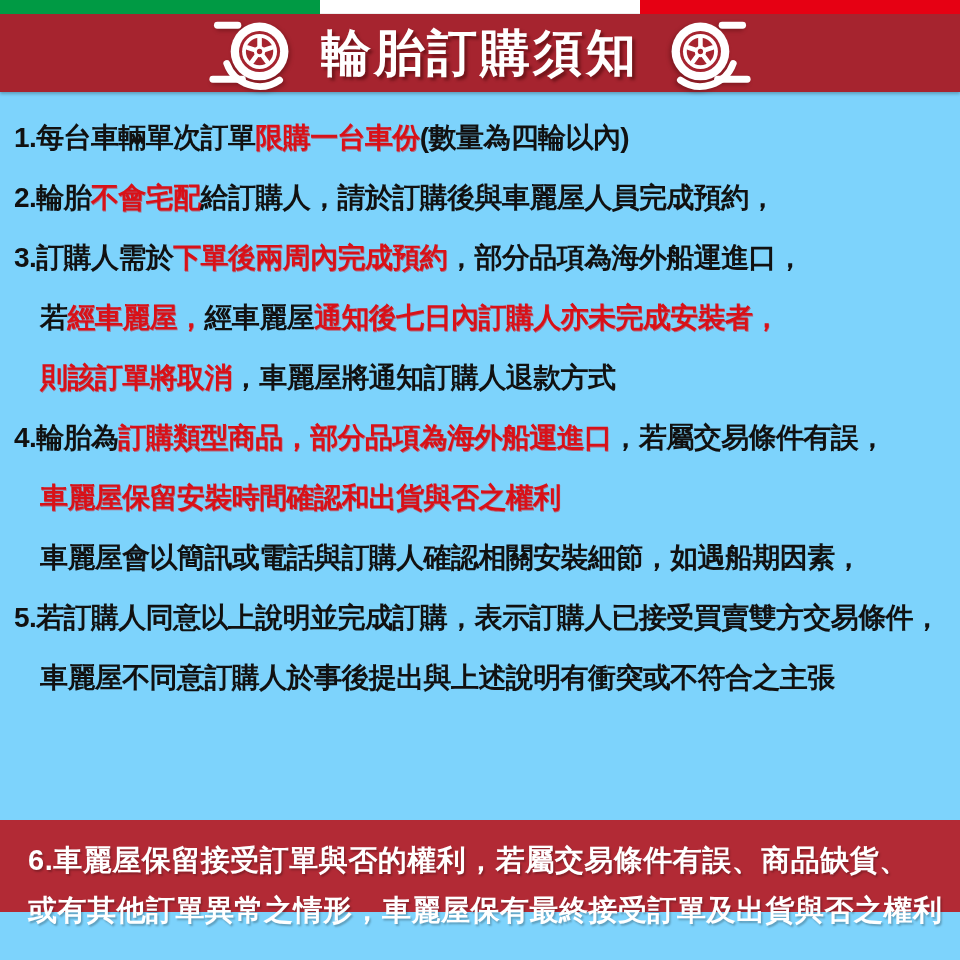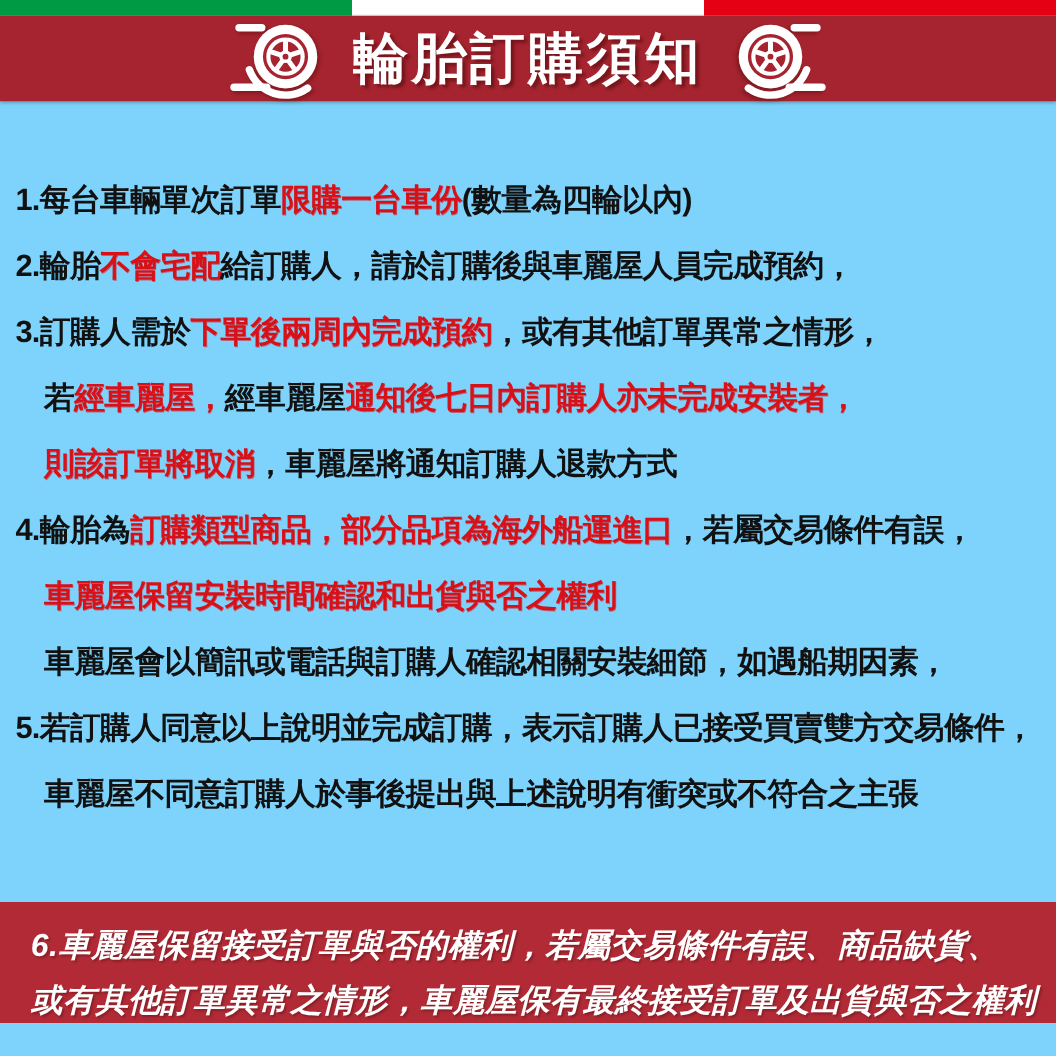--- a/index.html
+++ b/index.html
@@ -40,44 +40,43 @@
     letter-spacing:3px;
     text-shadow:3px 3px 3px rgba(50,0,0,0.45);
     white-space:nowrap;
   }
   .tire-icon{display:inline-flex;width:104px;height:76px;}
   .tire-icon svg{width:104px;height:76px;filter:drop-shadow(2px 2px 2px rgba(50,0,0,0.35));}
   .tire-icon.mirror svg{transform:scaleX(-1);}
   .tire-inner{fill:var(--banner-red,#a6242f);}
   
   .notice-body{
-    padding:60px 8px 0 14px;
+    padding:16px 8px 0 14px;
   }
   .notice-line{
     height:60px;line-height:60px;
     font-size:28px;
     letter-spacing:-0.6px;
     font-weight:600;
     color:var(--text-black);
     white-space:nowrap;
   }
   .notice-line.indent{padding-left:26px;}
   .notice-line .red{
     color:var(--text-red);
     font-weight:800;
     text-shadow:0.6px 0.6px 0.6px rgba(216,17,24,0.55);
   }
   
   .footer{
     position:absolute;
     left:0;top:820px;
-    width:960px;height:110px;
+    width:960px;height:92px;
     background:var(--footer-red);
     padding:15px 10px 0 28px;
-    font-style:italic;
   }
   .footer-line{
     height:50px;line-height:50px;
     color:#ffffff;
     font-size:29px;
     font-weight:800;
     letter-spacing:0.5px;
     white-space:nowrap;
     text-shadow:1.5px 1.5px 2px rgba(0,0,0,0.25);
   }
@@ -136,21 +135,21 @@
         </g>
         <circle cx="66" cy="48" r="7.5" fill="#ffffff"></circle>
         <circle class="tire-inner" cx="66" cy="48" r="3.5"></circle>
       </svg>
     </span>
   </div>
 
   <div class="notice-body" id="notice-body">
       <div class="notice-line"><span class="">1.每台車輛單次訂單</span><span class="red">限購一台車份</span><span class="">(數量為四輪以內)</span></div>
       <div class="notice-line"><span class="">2.輪胎</span><span class="red">不會宅配</span><span class="">給訂購人，請於訂購後與車麗屋人員完成預約，</span></div>
-      <div class="notice-line"><span class="">3.訂購人需於</span><span class="red">下單後兩周內完成預約</span><span class="">，或有其他訂單異常之情形，</span></div>
+      <div class="notice-line"><span class="">3.訂購人需於</span><span class="red">下單後兩周內完成預約</span><span class="">，部分品項為海外船運進口，</span></div>
       <div class="notice-line indent"><span class="">若</span><span class="red">經車麗屋，</span><span class="">經車麗屋</span><span class="red">通知後七日內訂購人亦未完成安裝者，</span></div>
       <div class="notice-line indent"><span class="red">則該訂單將取消</span><span class="">，車麗屋將通知訂購人退款方式</span></div>
       <div class="notice-line"><span class="">4.輪胎為</span><span class="red">訂購類型商品，部分品項為海外船運進口</span><span class="">，若屬交易條件有誤，</span></div>
       <div class="notice-line indent"><span class="red">車麗屋保留安裝時間確認和出貨與否之權利</span></div>
       <div class="notice-line indent"><span class="">車麗屋會以簡訊或電話與訂購人確認相關安裝細節，如遇船期因素，</span></div>
       <div class="notice-line"><span class="">5.若訂購人同意以上說明並完成訂購，表示訂購人已接受買賣雙方交易條件，</span></div>
       <div class="notice-line indent"><span class="">車麗屋不同意訂購人於事後提出與上述說明有衝突或不符合之主張</span></div>
     </div>
 
   <div class="footer">

